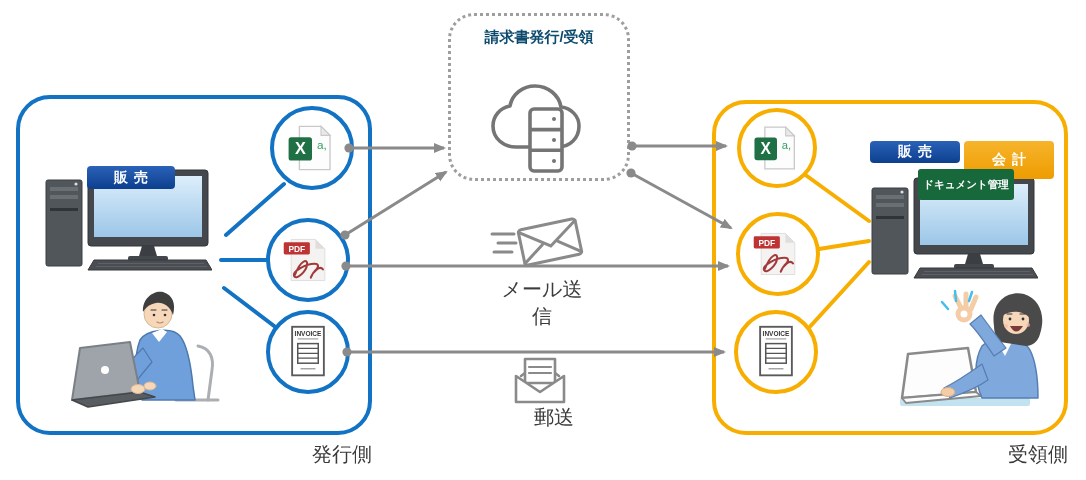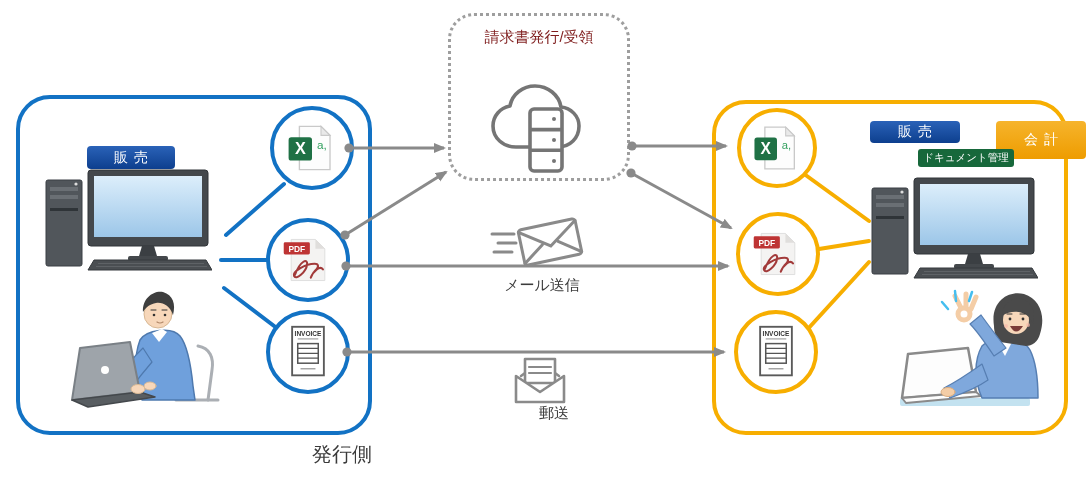--- a/index.html
+++ b/index.html
@@ -5,32 +5,32 @@
   html,body{margin:0;padding:0;background:#fff;}
   .stage{position:relative;width:1086px;height:480px;background:#fff;overflow:hidden;
          font-family:"Liberation Sans","DejaVu Sans",sans-serif;color:#3a3a3a;}
   .abs{position:absolute;}
   .layer{position:absolute;left:0;top:0;width:1086px;height:480px;pointer-events:none;}
   .box{position:absolute;box-sizing:border-box;background:#fff;border-radius:34px;}
   .box-left{left:16px;top:95px;width:356px;height:340px;border:4px solid #1272C4;}
   .box-right{left:712px;top:100px;width:356px;height:335px;border:4px solid #F7AE00;}
   .cloud-box{position:absolute;left:448px;top:13px;width:182px;height:168px;box-sizing:border-box;
              border:3px dotted #9E9E9E;border-radius:26px;text-align:center;background:#fff;}
-  .cloud-title{margin-top:10px;font-size:15px;line-height:1.5;color:#7f1d1d;font-weight:400;}
+  .cloud-title{margin-top:10px;font-size:15px;line-height:1.5;color:#0c4a6e;font-weight:700;}
   .doc-circle{position:absolute;background:#fff;border-radius:50%;box-sizing:border-box;
               display:flex;align-items:center;justify-content:center;}
   .c-blue{border:4px solid #1272C4;}
   .c-yellow{border:4px solid #F7AE00;}
   .badge{position:absolute;display:flex;align-items:center;justify-content:center;
-         color:#fff;font-weight:normal;border-radius:4px;box-sizing:border-box;}
+         color:#fff;font-weight:bold;border-radius:4px;box-sizing:border-box;margin-top:20px;}
   .badge-navy{background:linear-gradient(180deg,#2A62B8,#0D3F8E);}
   .badge-orange{background:linear-gradient(180deg,#F6B42C,#EE9C00);}
   .badge-green{background:#17683B;border-radius:3px;}
   .side-label{position:absolute;top:441px;text-align:right;font-size:20px;color:#3a3a3a;}
-  .flow-label{position:absolute;text-align:center;font-size:15px;color:#3c3c3c;}
+  .flow-label{position:absolute;text-align:center;font-size:20px;color:#3c3c3c;}
   svg text{font-family:"Liberation Sans","DejaVu Sans",sans-serif;}
 </style>
 </head>
 <body>
 
 <div class="stage">
 
   <svg width="0" height="0" style="position:absolute" aria-hidden="true">
     <defs>
       <linearGradient id="scrGrad" x1="0" y1="0" x2="0" y2="1">
@@ -161,22 +161,22 @@
 
   <svg class="abs" style="left:40px;top:168px" width="172" height="104" viewBox="0 0 172 104">
       <use href="#sym-computer"></use>
     </svg>
   <svg class="abs" style="left:866px;top:176px" width="172" height="104" viewBox="0 0 172 104">
       <use href="#sym-computer"></use>
     </svg>
 
   <div class="badge badge-navy" style="left:87px;top:146px;width:88px;height:23px;font-size:14px;letter-spacing:6px;text-indent:6px">販売</div>
   <div class="badge badge-navy" style="left:870px;top:121px;width:90px;height:22px;font-size:14px;letter-spacing:6px;text-indent:6px">販売</div>
-  <div class="badge badge-orange" style="left:996px;top:121px;width:90px;height:38px;font-size:14px;letter-spacing:6px;text-indent:6px">会計</div>
-  <div class="badge badge-green" style="left:918px;top:149px;width:96px;height:18px;font-size:10.5px">ドキュメント管理</div>
+  <div class="badge badge-orange" style="left:964px;top:121px;width:90px;height:38px;font-size:14px;letter-spacing:6px;text-indent:6px">会計</div>
+  <div class="badge badge-green" style="left:918px;top:149px;width:96px;height:31px;font-size:10.5px">ドキュメント管理</div>
 
   <svg class="abs" style="left:58px;top:288px" width="200" height="146" viewBox="0 0 200 146">
     <g stroke-linejoin="round" stroke-linecap="round">
       <path d="M140,58 C152,60 156,70 154,82 L150,112" fill="none" stroke="#ABAFB4" stroke-width="3"></path>
       <path d="M118,112 H160" fill="none" stroke="#ABAFB4" stroke-width="3"></path>
       <path d="M82,52 C88,42 114,38 122,48 C130,58 133,78 135,98 L137,112 L84,112 C76,90 76,68 82,52 Z" fill="#6FA0DC" stroke="#4E79AE" stroke-width="1.5"></path>
       <path d="M94,45 L101,54 L109,44 L104,41 Z" fill="#fff"></path>
       <path d="M85,60 C74,70 66,82 61,94 L72,102 C79,92 87,82 94,74 Z" fill="#6FA0DC" stroke="#4E79AE" stroke-width="1.2"></path>
       <circle cx="100" cy="26" r="14" fill="#F7D7BA" stroke="#D8B894" stroke-width="1"></circle>
       <path d="M85,24 C84,10 96,2 105,4 C115,7 118,16 115,27 C112,18 105,14 98,15 C92,16 88,19 85,24 Z" fill="#3E3E3E"></path>
@@ -233,14 +233,15 @@
     <g stroke="#8A8A8A" stroke-width="2.6" fill="#fff" stroke-linejoin="round" stroke-linecap="round">
       <path d="M9,20 L28,6 L47,20"></path>
       <rect x="13" y="3" width="30" height="24"></rect>
       <path d="M17,11 H39 M17,17 H39" fill="none" stroke-width="2.2"></path>
       <path d="M4,20 V46 H52 V20 L28,36 Z"></path>
     </g>
   </svg>
   <div class="flow-label" style="left:504px;top:404px;width:100px">郵送</div>
 
   <div class="side-label" style="left:16px;width:356px">発行側</div>
+  <div class="side-label" style="left:712px;width:356px">受領側</div>
 
 </div>
 
 </body></html>

